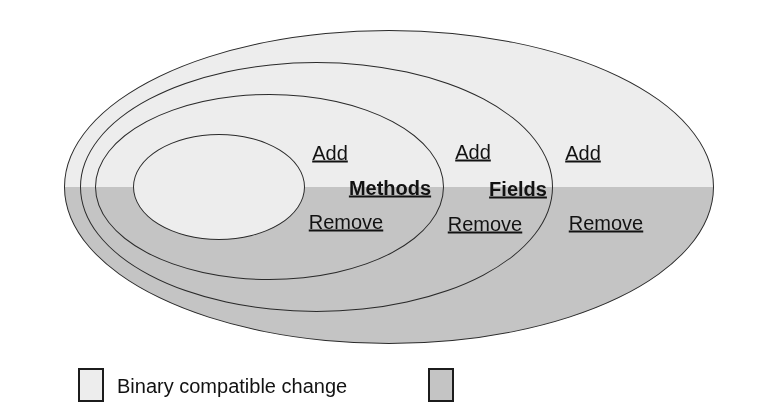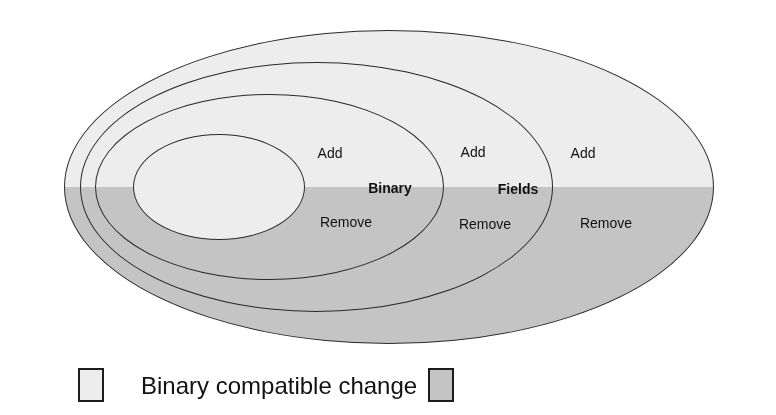--- a/index.html
+++ b/index.html
@@ -32,24 +32,25 @@
   }
   
   .e-supertypes { left: 64px;  top: 30px;  width: 650px; height: 314px; }
   .e-fields     { left: 80px;  top: 62px;  width: 473px; height: 250px; }
   .e-methods    { left: 95px;  top: 94px;  width: 349px; height: 186px; }
   .e-inner      { left: 133px; top: 134px; width: 172px; height: 106px; }
 
   .lbl {
     position: absolute;
     transform: translate(-50%, -50%);
-    font-size: 14px;
+    font-size: 20px;
     line-height: 25px;
     white-space: nowrap;
     text-align: center;
+    text-decoration: underline;
   }
   .lbl.bold { font-weight: bold; }
 
   .lbl-swap             { left: 219px; top: 187px; }
   .lbl-methods-add      { left: 330px; top: 153px; }
   .lbl-methods-name     { left: 390px; top: 188px; }
   .lbl-methods-remove   { left: 346px; top: 222px; }
   .lbl-fields-add       { left: 473px; top: 152px; }
   .lbl-fields-name      { left: 518px; top: 189px; }
   .lbl-fields-remove    { left: 485px; top: 224px; }
@@ -64,42 +65,41 @@
     top: 368px;
     border: 2px solid #1c1c1c;
     box-sizing: border-box;
   }
   .sw-compat   { left: 78px;  background: var(--compat); }
   .sw-incompat { left: 428px; background: var(--incompat); }
   .legend-label {
     position: absolute;
     top: 386px;
     transform: translateY(-50%);
-    font-size: 24px;
+    font-size: 20px;
     white-space: nowrap;
-    margin-left: 24px;
   }
   .ll-compat   { left: 117px; }
   .ll-incompat { left: 470px; }
 </style>
 </head>
 <body>
 
 <div class="stage">
 
   <div class="ellipse split e-supertypes"></div>
   <div class="ellipse split e-fields"></div>
   <div class="ellipse split e-methods"></div>
   <div class="ellipse solid e-inner"></div>
 
   <div class="lbl lbl-swap">
   </div>
 
   <div class="lbl lbl-methods-add">Add</div>
-  <div class="lbl bold lbl-methods-name">Binary</div>
+  <div class="lbl bold lbl-methods-name">Methods</div>
   <div class="lbl lbl-methods-remove">Remove</div>
 
   <div class="lbl lbl-fields-add">Add</div>
   <div class="lbl bold lbl-fields-name">Fields</div>
   <div class="lbl lbl-fields-remove">Remove</div>
 
   <div class="lbl lbl-super-add">Add</div>
   <div class="lbl lbl-super-remove">Remove</div>
 
   <div class="legend-swatch sw-compat"></div>

